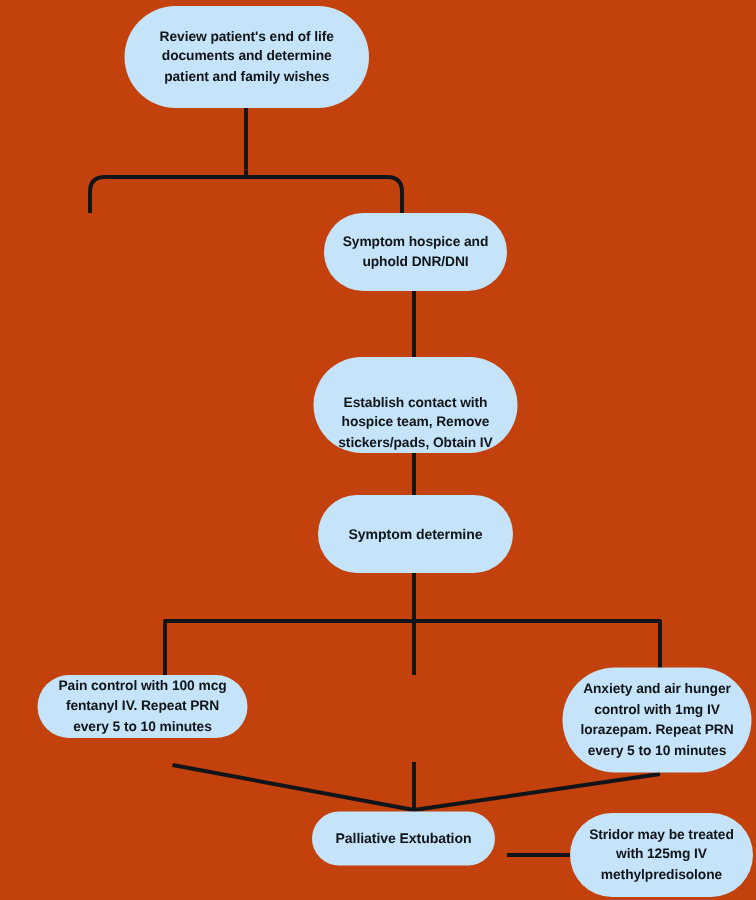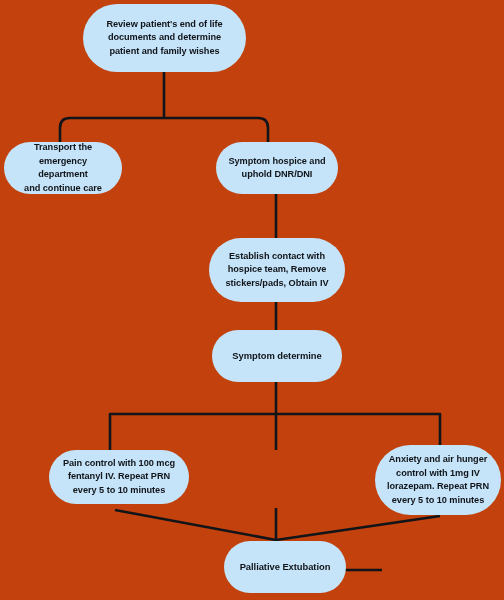--- a/index.html
+++ b/index.html
@@ -69,53 +69,53 @@
       <path d="M 338 570 L 382 570"></path>
     </g>
   </svg>
 
   <div class="node" style="left:83px; top:4px; width:163px; height:68px;">
     <span class="node-label">Review patient's end of life
 documents and determine
 patient and family wishes</span>
   </div>
 
-  <div class="node" style="left:4px; top:142px; width:118px; height:52px;">
-    <span class="node-label">Transport the
-emergency department
-and continue care</span>
-  </div>
 
   <div class="node" style="left:216px; top:142px; width:122px; height:52px;">
     <span class="node-label">Symptom hospice and
 uphold DNR/DNI</span>
   </div>
 
-  <div class="node" style="left:209px; top:238px; width:136px; height:64px;">
+  <div class="node" style="left:209px; top:238px; width:136px; height:64px;align-items:flex-end;">
     <span class="node-label">Establish contact with
 hospice team, Remove
 stickers/pads, Obtain IV</span>
   </div>
 
   <div class="node node-wide" style="left:212px; top:330px; width:130px; height:52px;">
     <span class="node-label">Symptom determine</span>
   </div>
 
-  <div class="node" style="left:49px; top:450px; width:140px; height:54px;">
+  <div class="node" style="left:25px; top:450px; width:140px; height:42px;">
     <span class="node-label">Pain control with 100 mcg
 fentanyl IV. Repeat PRN
 every 5 to 10 minutes</span>
   </div>
 
 
   <div class="node" style="left:375px; top:445px; width:126px; height:70px;justify-content:center;">
     <span class="node-label">Anxiety and air hunger
 control with 1mg IV
 lorazepam. Repeat PRN
 every 5 to 10 minutes</span>
   </div>
 
-  <div class="node node-wide" style="left:224px; top:541px; width:122px; height:52px;">
+  <div class="node node-wide" style="left:208px; top:541px; width:122px; height:36px;">
     <span class="node-label">Palliative Extubation</span>
   </div>
 
+  <div class="node" style="left:380px; top:542px; width:122px; height:56px;">
+    <span class="node-label">Stridor may be treated
+with 125mg IV
+methylpredisolone</span>
+  </div>
 
 </div>
 
 </body></html>

